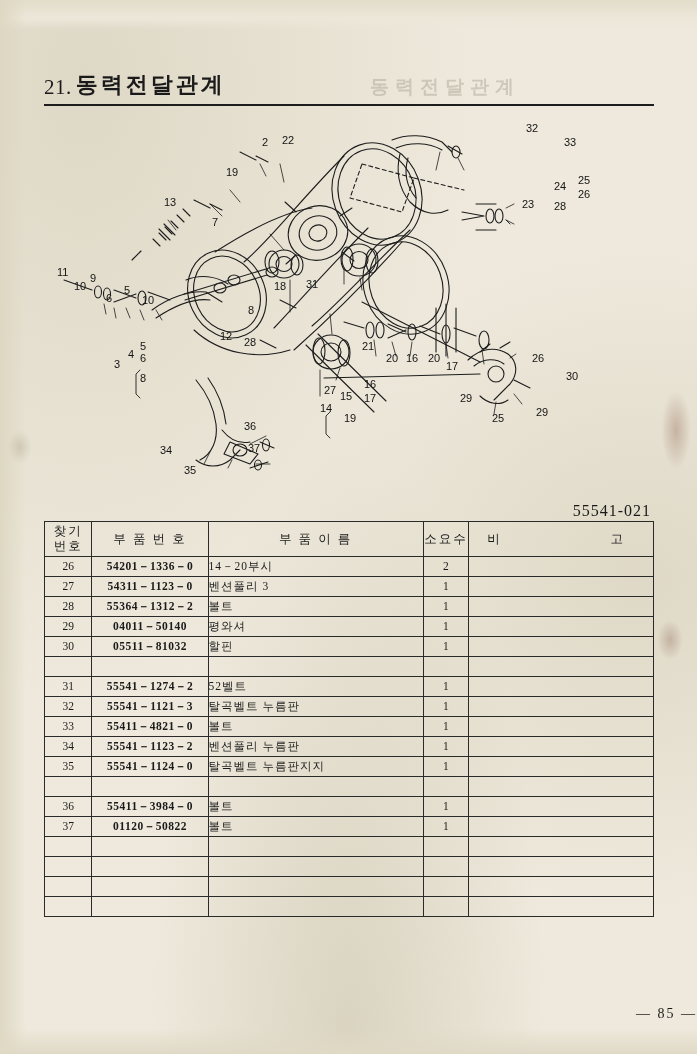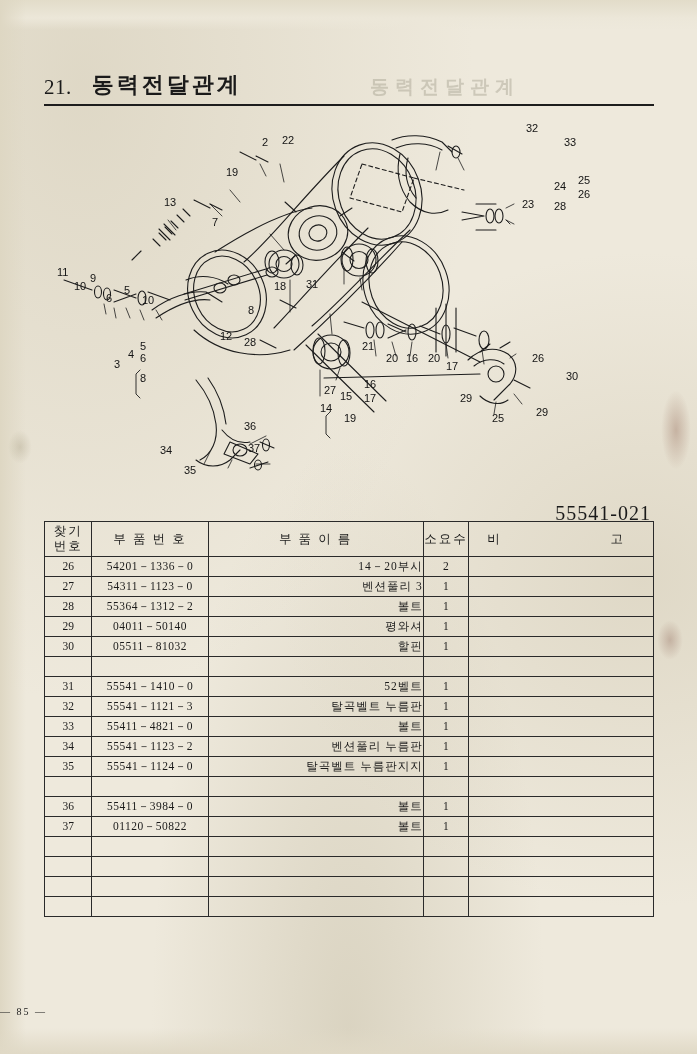--- a/index.html
+++ b/index.html
@@ -64,21 +64,21 @@
     border-radius: 50%;
   }
 
   .title-row {
     position: absolute;
     left: 44px;
     top: 70px;
     width: 610px;
     display: flex;
     align-items: flex-end;
-    gap: 20px;
+    gap: 4px;
   }
   .chapter-no {
     font-size: 21px;
     letter-spacing: 0.5px;
   }
   .chapter-title {
     font-size: 22px;
     font-weight: bold;
     letter-spacing: 3px;
   }
@@ -106,21 +106,21 @@
     top: 112px;
     width: 610px;
     height: 390px;
   }
   .figure svg { display: block; }
 
   .fig-code {
     position: absolute;
     right: 46px;
     top: 502px;
-    font-size: 20px;
+    font-size: 16px;
     letter-spacing: 1px;
   }
 
   table.parts {
     position: absolute;
     left: 44px;
     top: 521px;
     width: 610px;
     border-collapse: collapse;
     font-size: 11.5px;
@@ -134,42 +134,42 @@
   table.parts thead th {
     height: 34px;
     line-height: 15px;
     font-weight: normal;
     font-size: 12.5px;
     letter-spacing: 2px;
     text-align: center;
     vertical-align: middle;
   }
   .c-no    { width: 46px;  text-align: center; }
-  .c-part  { width: 114px; text-align: center; letter-spacing: 0.5px; }
-  .c-name  { width: 212px; text-align: right;   padding-left: 14px; letter-spacing: 1px; }
+  .c-part  { width: 114px; text-align: center; letter-spacing: 0.5px; font-weight: bold; }
+  .c-name  { width: 212px; text-align: left;   padding-left: 14px; letter-spacing: 1px; }
   .c-qty   { width: 44px;  text-align: center; }
   .c-rem   { width: 182px; text-align: left; }
   .hdr-no span { display: block; }
   .rem-inner {
     display: flex;
     justify-content: space-between;
     padding: 0 28px 0 18px;
     letter-spacing: 2px;
   }
   .gap-row td { height: 9px; border-left: 1px solid #2a2a2a; border-right: 1px solid #2a2a2a; border-top: none; border-bottom: none; }
   .tall td { height: 57px; }
   .tall2 td { height: 76px; }
   .tall3 td { height: 57px; }
 
   .page-num {
     position: absolute;
     left: 0; right: 0;
     top: 1006px;
-    text-align: left;
-    font-size: 10px;
+    text-align: right;
+    font-size: 14px;
     letter-spacing: 2px;
   }
 </style>
 </head>
 <body>
 
 <div class="page">
   <div class="edge-top"></div>
   <div class="edge-left"></div>
   <div class="edge-bottom"></div>
@@ -443,21 +443,21 @@
     <tr class="gap-row">
       <td></td>
       <td></td>
       <td></td>
       <td></td>
       <td></td>
     </tr>
 
     <tr>
       <td class="c-no">31</td>
-      <td class="c-part">55541－1410－0</td>
+      <td class="c-part">55541－1274－2</td>
       <td class="c-name">52벨트</td>
       <td class="c-qty">1</td>
       <td class="c-rem"></td>
     </tr>
     <tr>
       <td class="c-no">32</td>
       <td class="c-part">55541－1121－3</td>
       <td class="c-name">탈곡벨트 누름판</td>
       <td class="c-qty">1</td>
       <td class="c-rem"></td>

